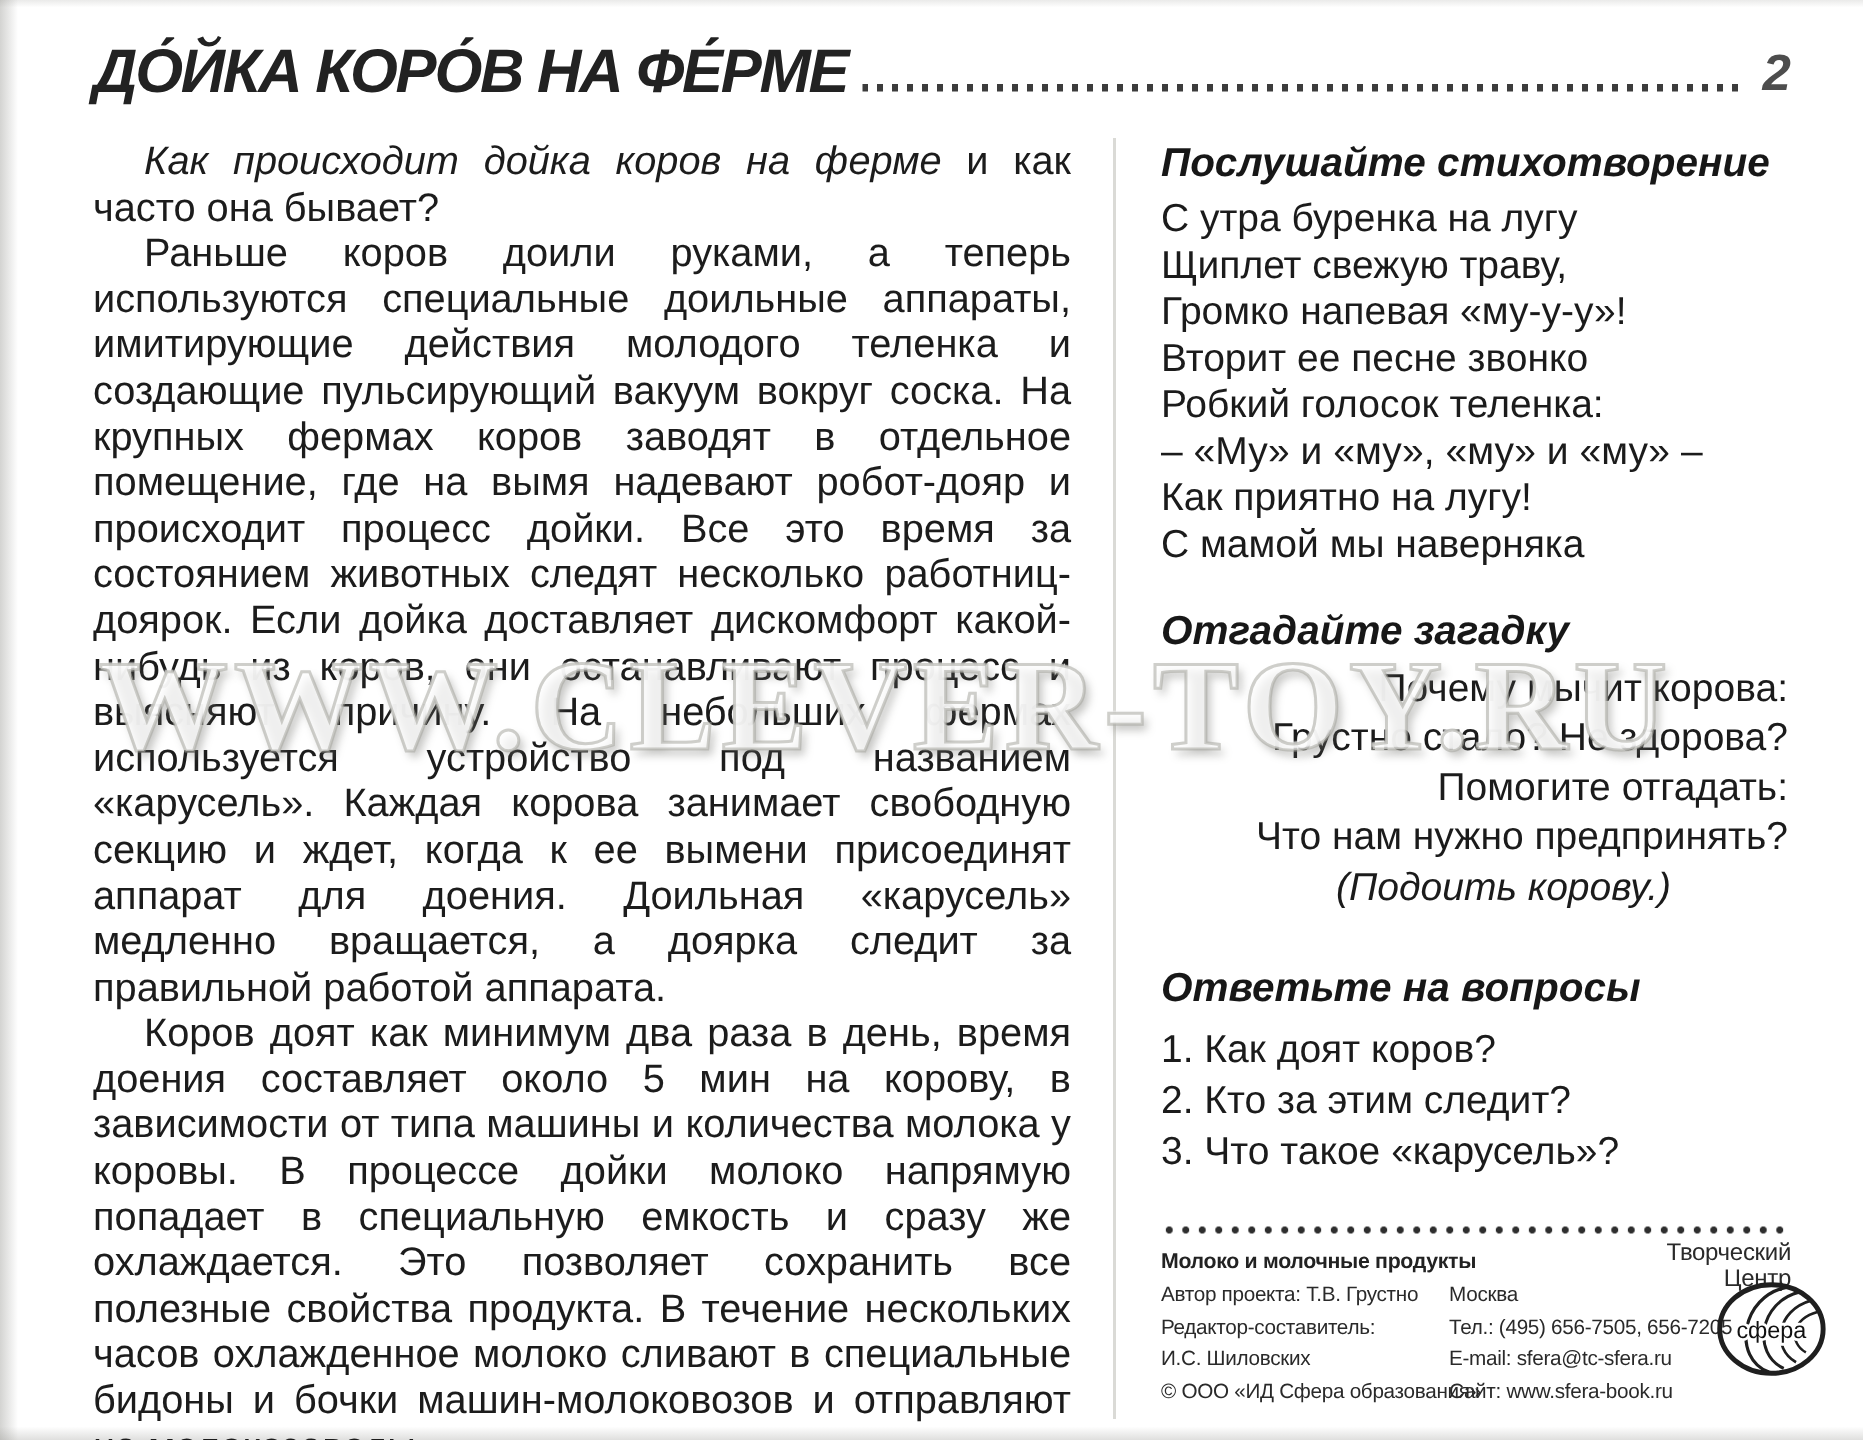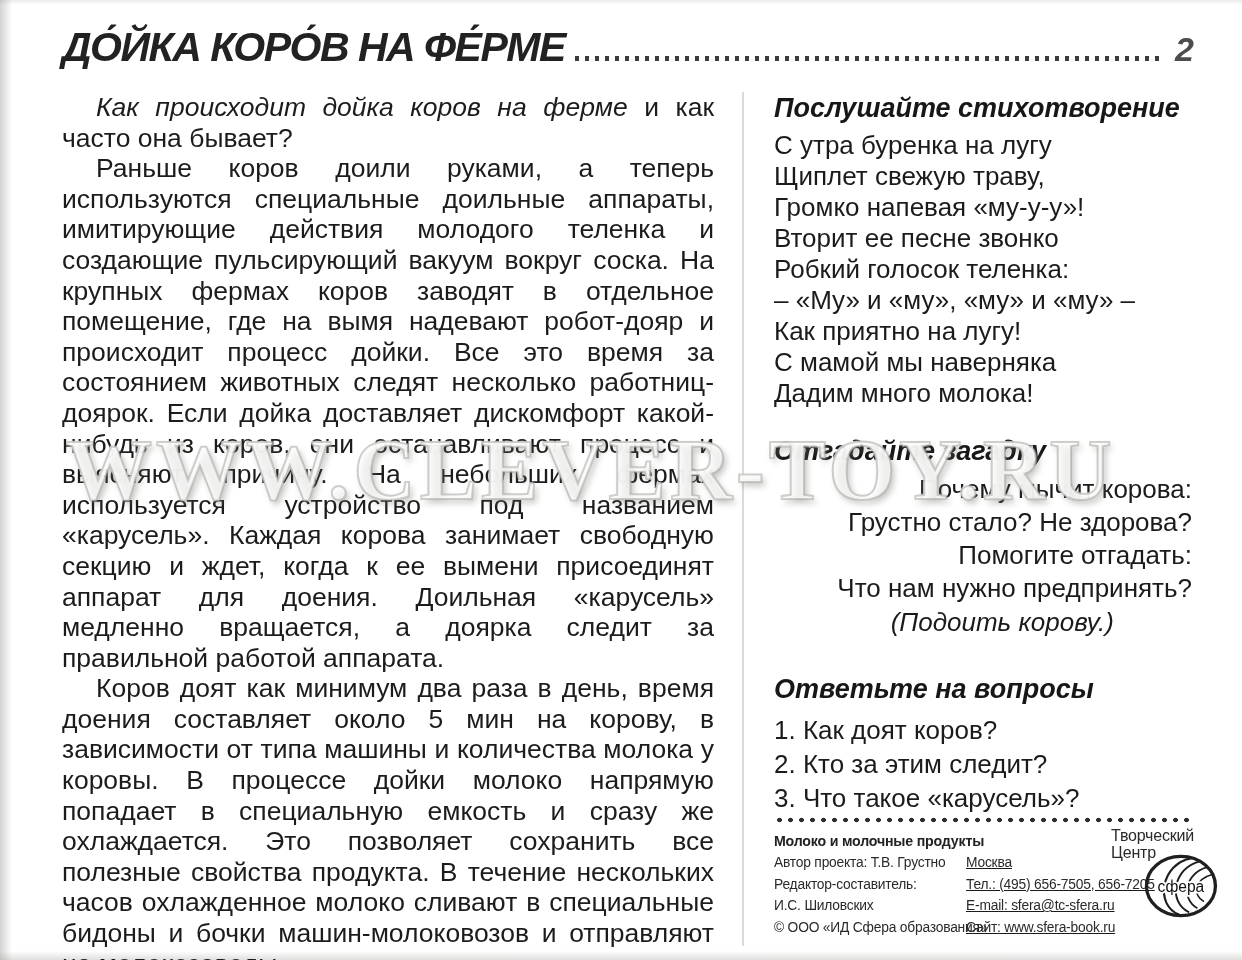--- a/index.html
+++ b/index.html
@@ -55,27 +55,27 @@
   .q-lines { margin-top: 8px; }
   .qline { font-size: 26px; line-height: 34px; white-space: nowrap; }
 
   
   .imprint { position: absolute; left: 30px; right: 0; bottom: 8px; }
   .dotline { height: 6px; margin-bottom: 8px;
     background-image: radial-gradient(circle, #2e2e2e 2.1px, transparent 2.6px);
     background-size: 11px 6px; background-repeat: repeat-x; background-position: 0 center; }
   .imprint-cols { display: flex; }
   .imp-a { width: 188px; }
-  .imp-b { width: 178px; margin-left: 4px; padding-top: 21px; text-decoration: underline; }
+  .imp-b { width: 178px; margin-left: 4px; padding-top: 21px; }
   .imp-title { font-size: 14.2px; font-weight: bold; line-height: 21px;
                letter-spacing: -0.2px; white-space: nowrap; color: #222; }
   .imp-line { font-size: 13.8px; line-height: 21.5px; letter-spacing: -0.2px;
               white-space: nowrap; color: #2a2a2a; }
   .imp-logo { position: relative; flex: 1; min-height: 96px; }
-  .logo-text { position: absolute; right: -2px; top: -4px; 
+  .logo-text { position: absolute; right: -2px; top: -4px; text-align: right;
                font-size: 16px; line-height: 17px; color: #2a2a2a; letter-spacing: -0.2px; }
   .logo-sphere { position: absolute; left: 0px; top: 22px; }
 
   
   .watermark {
     position: absolute; left: 66px; top: 420px; right: 0;
     font-size: 86px; font-weight: bold; letter-spacing: 4px;
     white-space: nowrap; overflow: hidden;
     color: rgba(255,255,255,0.72);
     -webkit-text-stroke: 2px rgba(168,168,160,0.55);
@@ -117,21 +117,20 @@
         <h2 class="section-h">Послушайте стихотворение</h2>
         <div class="poem-lines">
             <div class="vline">С утра буренка на лугу</div>
             <div class="vline">Щиплет свежую траву,</div>
             <div class="vline">Громко напевая «му-у-у»!</div>
             <div class="vline">Вторит ее песне звонко</div>
             <div class="vline">Робкий голосок теленка:</div>
             <div class="vline">– «Му» и «му», «му» и «му» –</div>
             <div class="vline">Как приятно на лугу!</div>
             <div class="vline">С мамой мы наверняка</div>
-            <div class="vline">Дадим много молока!</div>
           </div>
       </section>
 
       <section class="riddle-sec">
         <h2 class="section-h">Отгадайте загадку</h2>
         <div class="riddle-lines">
             <div class="rline">Почему мычит корова:</div>
             <div class="rline">Грустно стало? Не здорова?</div>
             <div class="rline">Помогите отгадать:</div>
             <div class="rline">Что нам нужно предпринять?</div>

